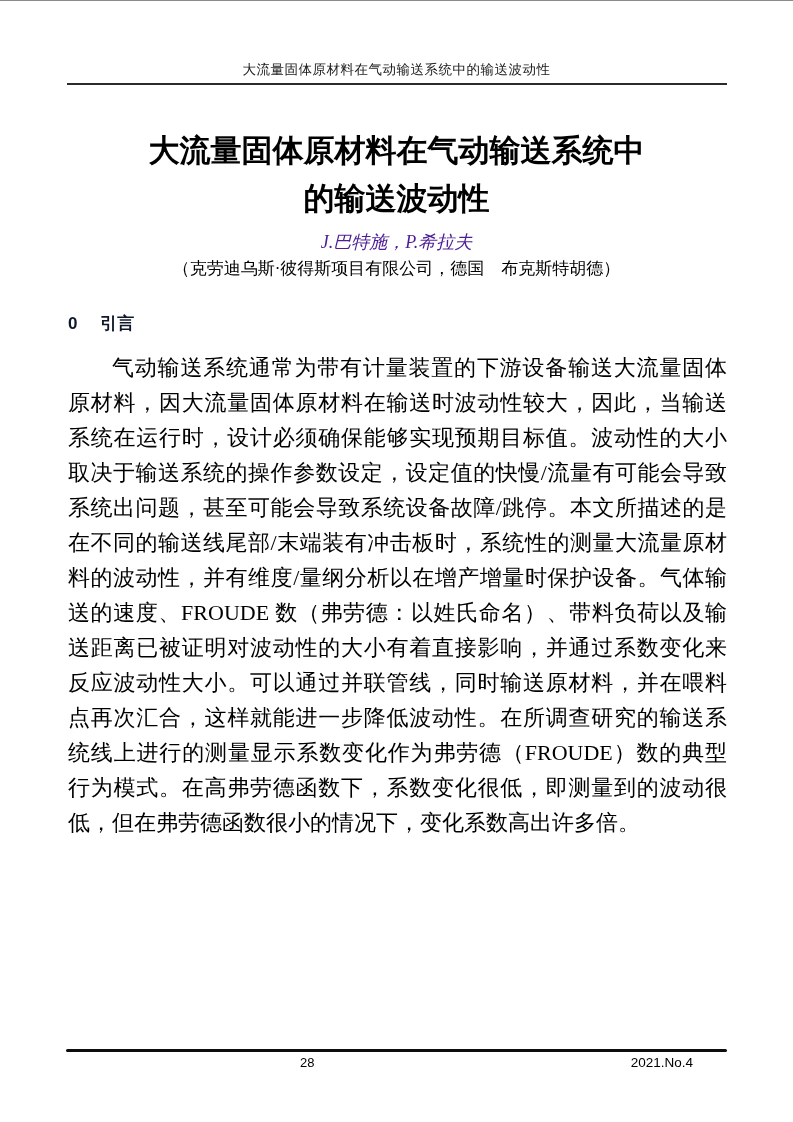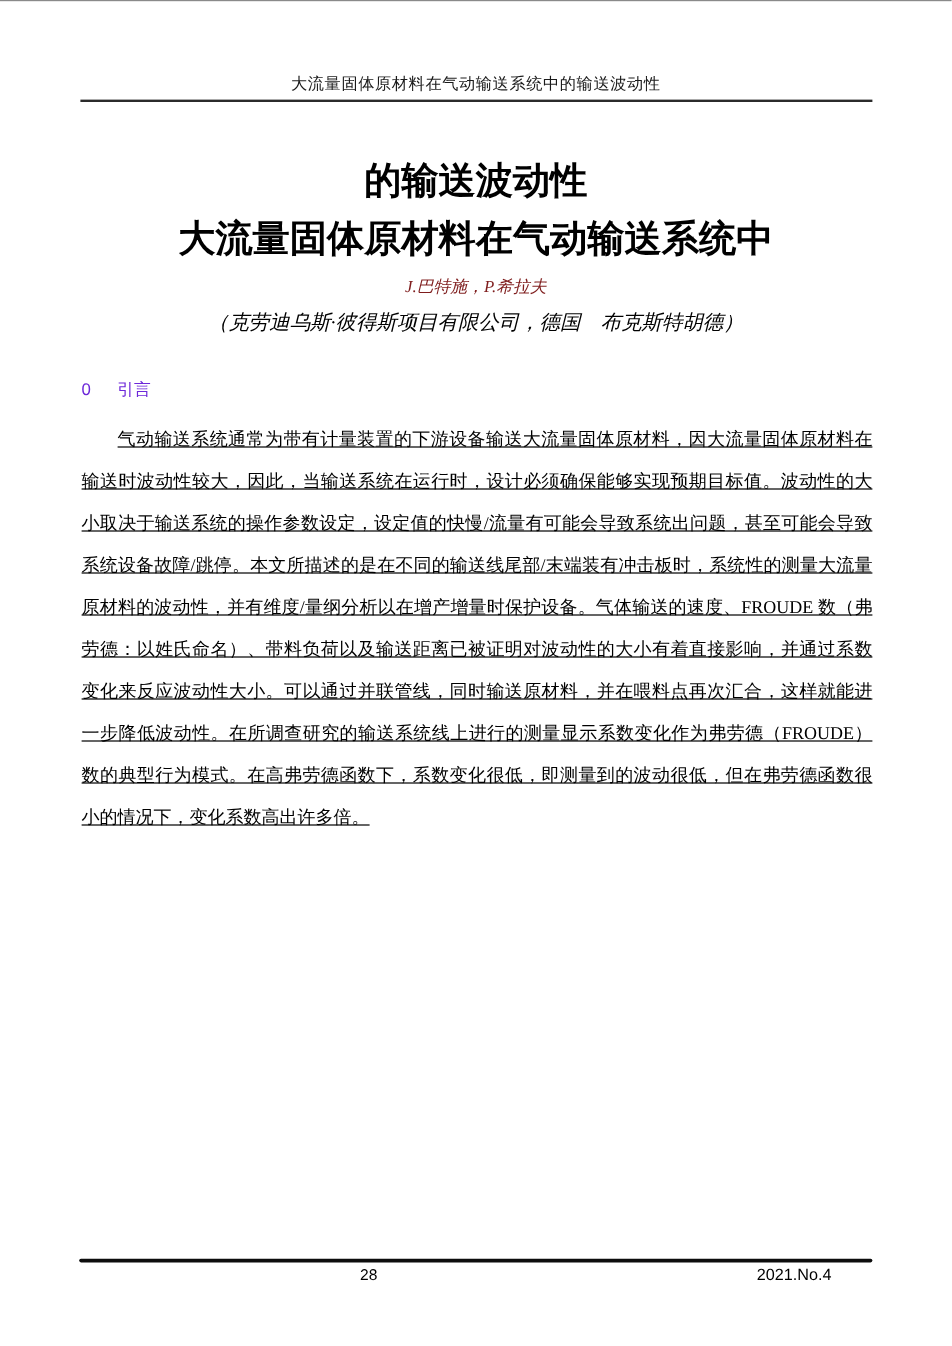--- a/index.html
+++ b/index.html
@@ -41,57 +41,55 @@
     font-family: "Liberation Sans", sans-serif;
     font-weight: bold;
     font-size: 31px;
     line-height: 48px;
     color: #000;
   }
   
   .byline {
     position: absolute; top: 230px; left: 0; right: 0;
     text-align: center;
-    font-size: 14px;
+    font-size: 18px;
     font-style: italic;
     font-family: "Liberation Serif", serif;
-    color: #7f1d1d;
+    color: #4c1d95;
   }
   .affiliation {
     position: absolute; top: 257px; left: 0; right: 0;
     text-align: center;
     font-size: 17px;
-    font-style: italic;
     font-family: "Liberation Serif", serif;
     color: #000;
   }
   
   .body-block {
     position: absolute; top: 312px; left: 68px; width: 659px;
   }
   .section-heading {
     font-family: "Liberation Sans", sans-serif;
-    font-weight: normal;
-    font-size: 14px;
+    font-weight: bold;
+    font-size: 17px;
     line-height: 24px;
-    color: #6d28d9;
+    color: #0f172a;
   }
   .section-heading .sec-num { display: inline-block; }
   .section-heading .sec-title { display: inline-block; margin-left: 18px; }
   .heading-0 { margin: 0 0 14px 0; }
   .heading-1 { margin: 23px 0 11px 0; }
   .para {
     margin: 0;
-    font-size: 15px;
+    font-size: 22px;
     line-height: 35px;
     text-align: justify;
     text-justify: inter-ideograph;
     text-indent: 2em;
     color: #000;
-    text-decoration: underline;
   }
   
   .footer-rule {
     position: absolute; top: 1049px; left: 66px; width: 661px;
     height: 3px; background: #0d0d0d;
     border-radius: 2px;
   }
   .footer-page-number {
     position: absolute; top: 1055px; left: 300px; width: 45px;
     text-align: left;
@@ -110,22 +108,22 @@
 
 <div class="page">
 
   <div class="page-top-edge"></div>
 
   <div class="running-header">大流量固体原材料在气动输送系统中的输送波动性</div>
 
   <div class="header-rule"></div>
 
   <div class="title-block">
+    <div>大流量固体原材料在气动输送系统中</div>
     <div>的输送波动性</div>
-    <div>大流量固体原材料在气动输送系统中</div>
   </div>
 
   <div class="byline">J.巴特施，P.希拉夫</div>
 
   <div class="affiliation">（克劳迪乌斯·彼得斯项目有限公司，德国　布克斯特胡德）</div>
 
   <div class="body-block">
 
     <h2 class="section-heading heading-0">
       <span class="sec-num">0</span>

